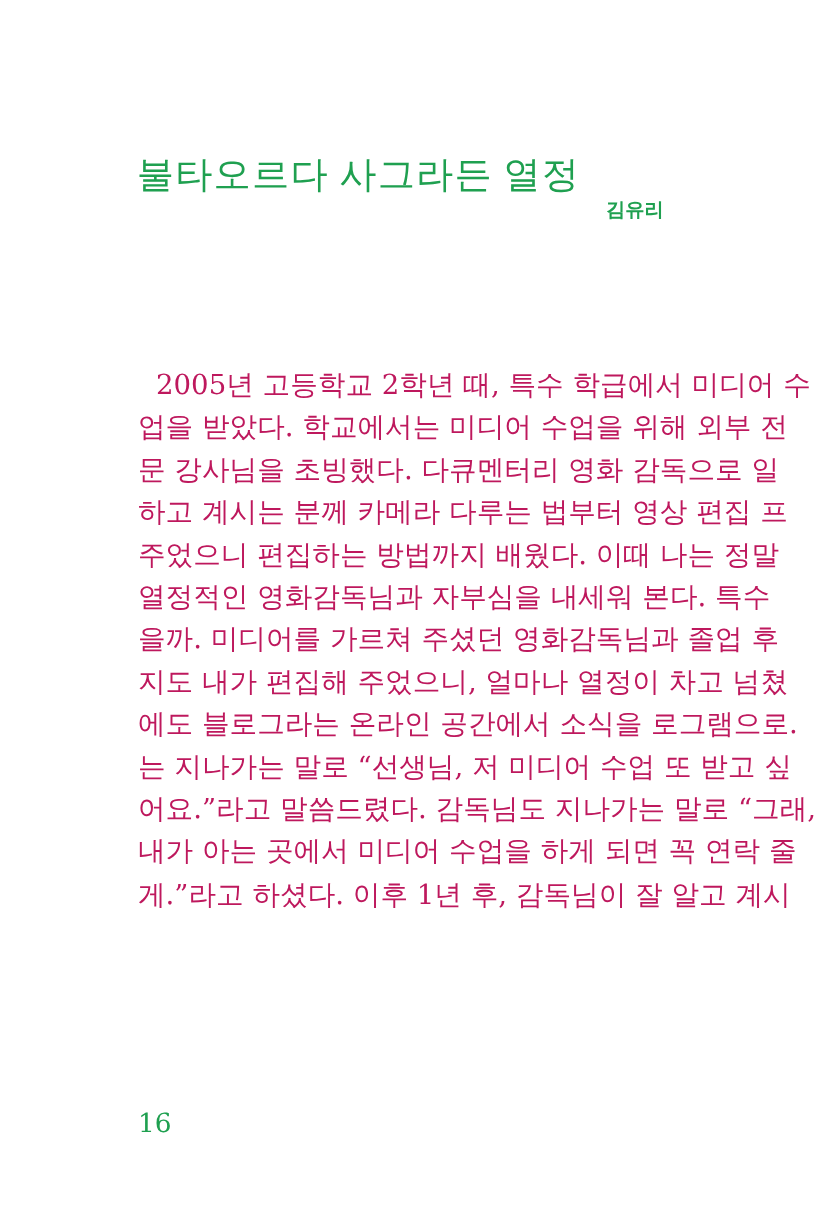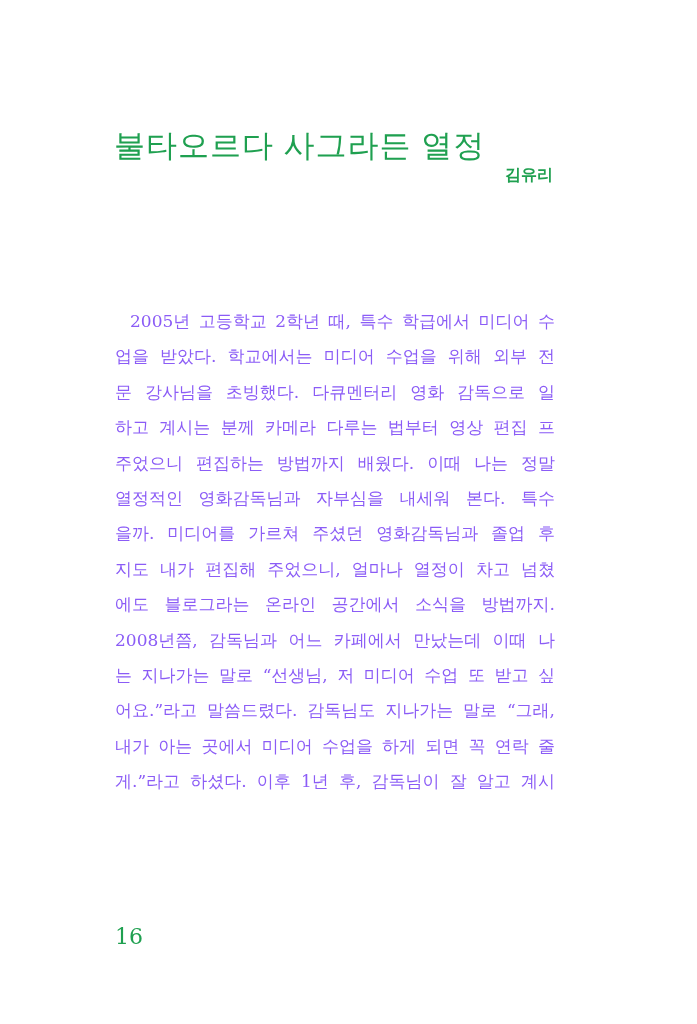--- a/index.html
+++ b/index.html
@@ -17,21 +17,21 @@
   .page {
     position: absolute;
     left: 0; top: 0;
     width: 697px; height: 1024px;
     background: #ffffff;
   }
   .title {
     position: absolute;
     left: 114px;
     top: 124px;
-    font-family: Liberation Sans, sans-serif;
+    font-family: Liberation Serif, serif;
     font-size: 31px;
     font-weight: normal;
     color: #1fa050;
     letter-spacing: 1px;
     white-space: nowrap;
     margin: 0;
     line-height: 44px;
   }
   .author {
     position: absolute;
@@ -42,23 +42,23 @@
     font-weight: bold;
     color: #1fa050;
     white-space: nowrap;
     line-height: 26px;
   }
   .body-text {
     position: absolute;
     left: 115px;
     top: 304px;
     width: 440px;
-    font-size: 17px;
+    font-size: 23px;
     line-height: 35.4px;
-    color: #8b5cf6;
+    color: #be185d;
   }
   .line {
     display: block;
     height: 35.4px;
     white-space: nowrap;
     text-align: justify;
     text-align-last: justify;
     letter-spacing: 0px;
   }
   .line.indent {
@@ -83,22 +83,21 @@
 
   <div class="body-text">
     <span class="line indent">2005년 고등학교 2학년 때, 특수 학급에서 미디어 수</span>
     <span class="line">업을 받았다. 학교에서는 미디어 수업을 위해 외부 전</span>
     <span class="line">문 강사님을 초빙했다. 다큐멘터리 영화 감독으로 일</span>
     <span class="line">하고 계시는 분께 카메라 다루는 법부터 영상 편집 프</span>
     <span class="line">주었으니 편집하는 방법까지 배웠다. 이때 나는 정말</span>
     <span class="line">열정적인 영화감독님과 자부심을 내세워 본다. 특수</span>
     <span class="line">을까. 미디어를 가르쳐 주셨던 영화감독님과 졸업 후</span>
     <span class="line">지도 내가 편집해 주었으니, 얼마나 열정이 차고 넘쳤</span>
-    <span class="line">에도 블로그라는 온라인 공간에서 소식을 방법까지.</span>
-    <span class="line">2008년쯤, 감독님과 어느 카페에서 만났는데 이때 나</span>
+    <span class="line">에도 블로그라는 온라인 공간에서 소식을 로그램으로.</span>
     <span class="line">는 지나가는 말로 “선생님, 저 미디어 수업 또 받고 싶</span>
     <span class="line">어요.”라고 말씀드렸다. 감독님도 지나가는 말로 “그래,</span>
     <span class="line">내가 아는 곳에서 미디어 수업을 하게 되면 꼭 연락 줄</span>
     <span class="line">게.”라고 하셨다. 이후 1년 후, 감독님이 잘 알고 계시</span>
   </div>
 
   <div class="page-number">16</div>
 </div>
 
 </body></html>

